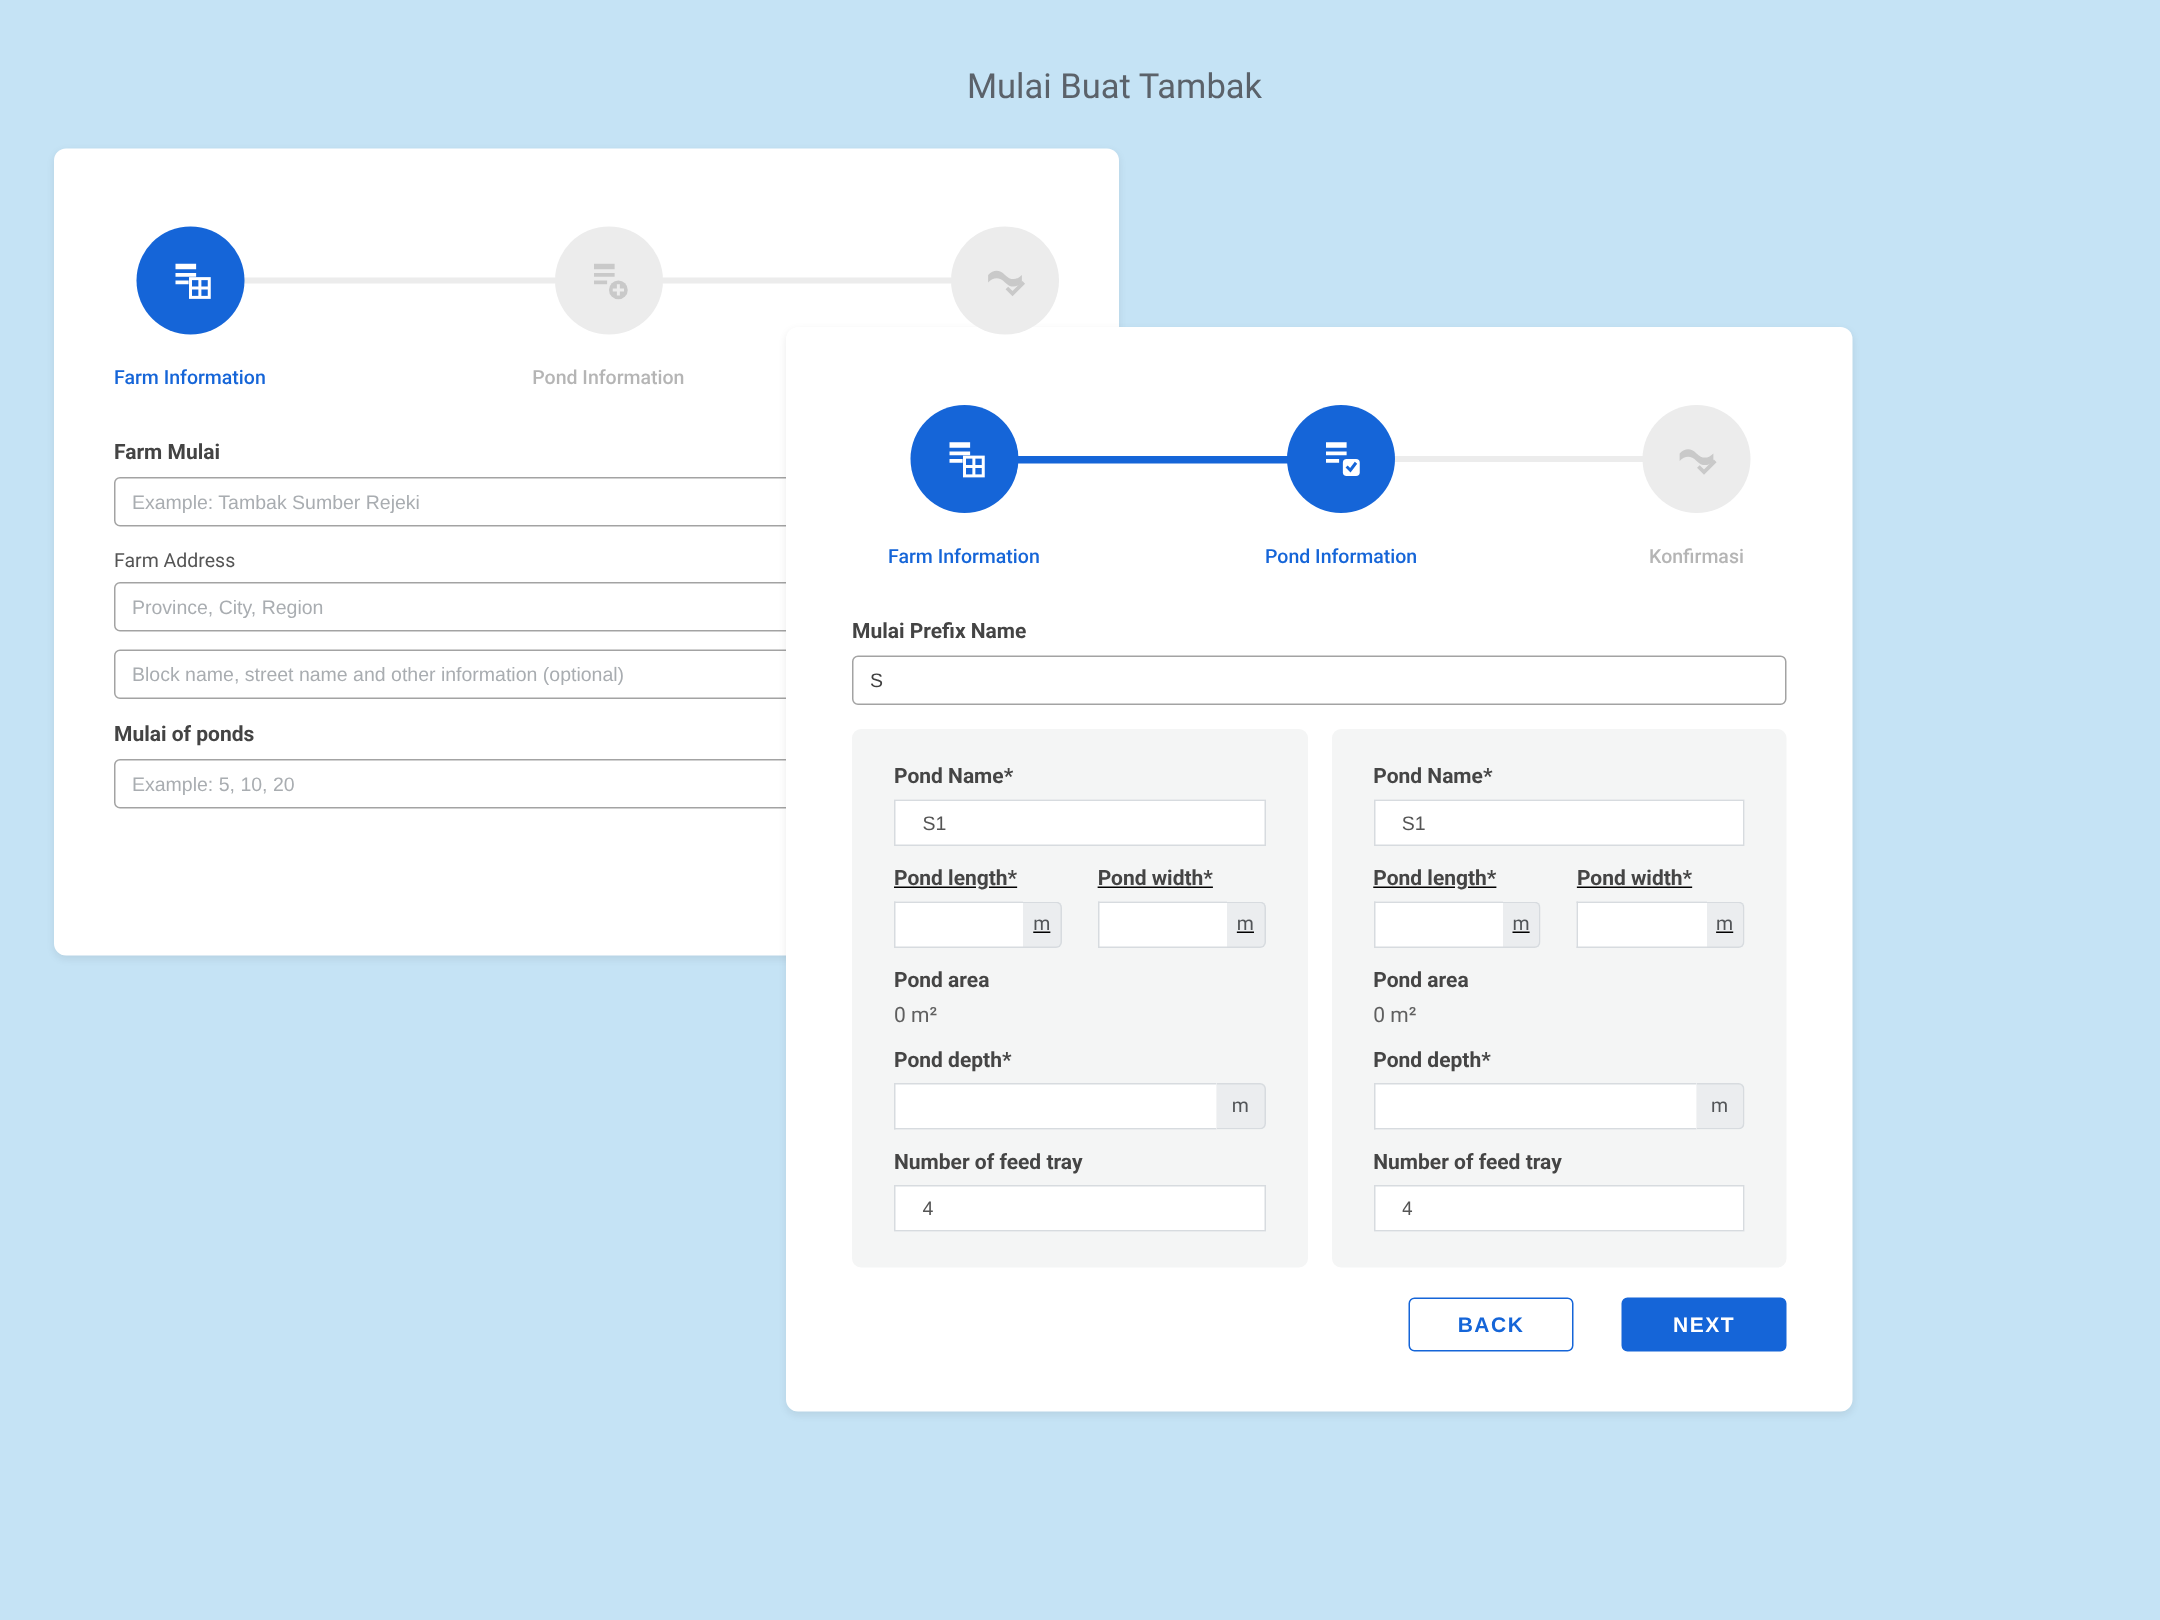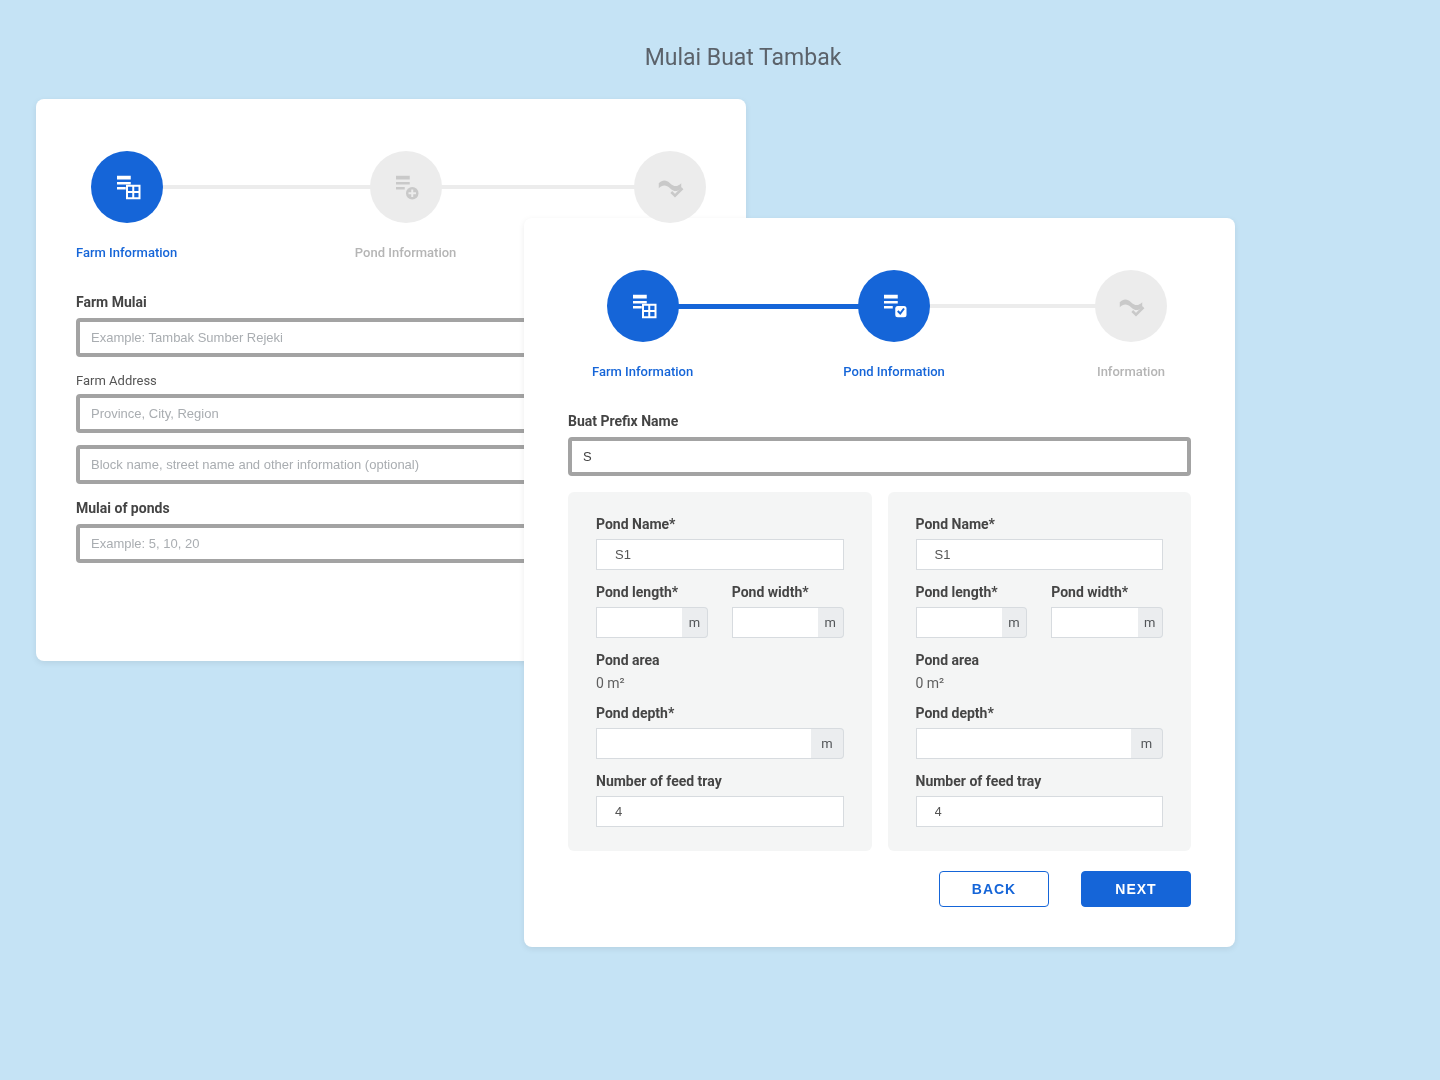--- a/index.html
+++ b/index.html
@@ -88,21 +88,21 @@
     display: block;
   }
   .field-label-plain {
     font-size: 13px;
     color: #555;
     margin-bottom: 6px;
     display: block;
   }
   .text-input {
     width: 100%;
-    border: 4px solid #a3a3a3;
+    border: 1px solid #a3a3a3;
     border-radius: 4px;
     padding: 8px 11px;
     font-size: 13px;
     color: #404040;
   }
   .text-input::placeholder { color: #a9adb1; }
   .text-input + .text-input { margin-top: 12px; }
   .pond-cards {
     display: flex;
     gap: 16px;
@@ -124,21 +124,21 @@
   }
   .pond-input {
     width: 100%;
     border: 1px solid #d7dbdf;
     border-radius: 0;
     padding: 7px 18px;
     font-size: 13px;
     color: #555;
     background: #fff;
   }
-  .pond-row { display: flex; gap: 24px; }
+  .pond-row { display: flex; gap: 24px; text-decoration: underline; }
   .pond-col { flex: 1; }
   .input-unit {
     display: flex;
   }
   .input-unit .pond-input {
     border-top-right-radius: 0;
     border-bottom-right-radius: 0;
     border-right: 0;
     min-width: 0;
   }
@@ -268,26 +268,26 @@
       <div class="step-label active">Pond Information</div>
     </div>
     <div class="step-line inactive"></div>
     <div class="step">
       <div class="step-circle inactive">
         <svg viewBox="0 0 24 24" fill="currentColor">
             <path d="M3 9c3-3 6-3 9 0s6 3 9 0v4c-3 3-6 3-9 0s-6-3-9 0z"></path>
             <path d="M13 16l3 3 6-6" stroke="currentColor" stroke-width="2" fill="none"></path>
           </svg>
       </div>
-      <div class="step-label inactive">Information</div>
+      <div class="step-label inactive">Konfirmasi</div>
     </div>
   </div>
 
   <div class="field-group">
-    <label class="field-label">Buat Prefix Name</label>
+    <label class="field-label">Mulai Prefix Name</label>
     <input class="text-input" value="S" style="">
   </div>
 
   <div class="pond-cards">
 
     <div class="pond-card">
       <div class="pond-field">
         <label class="pond-label">Pond Name*</label>
         <input class="pond-input" value="S1" style="">
       </div>

